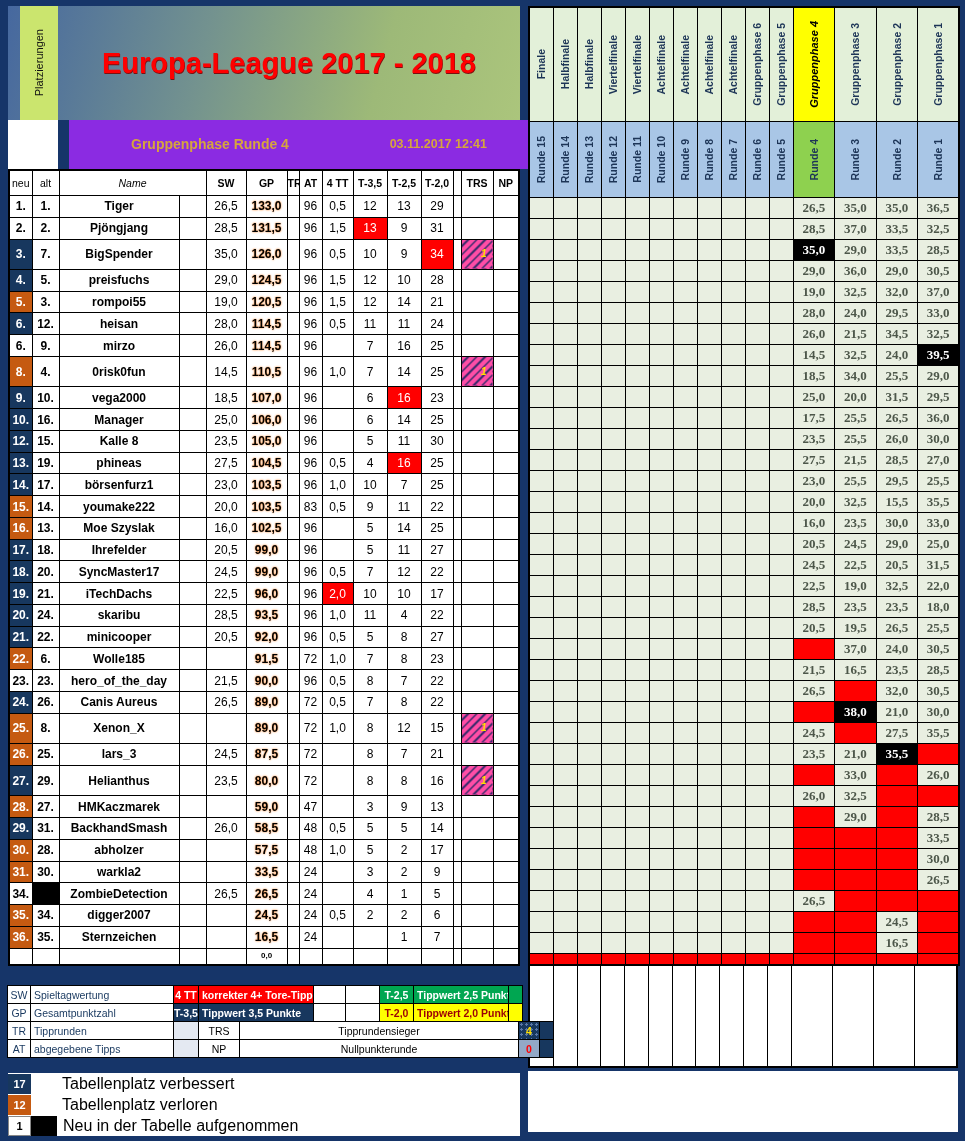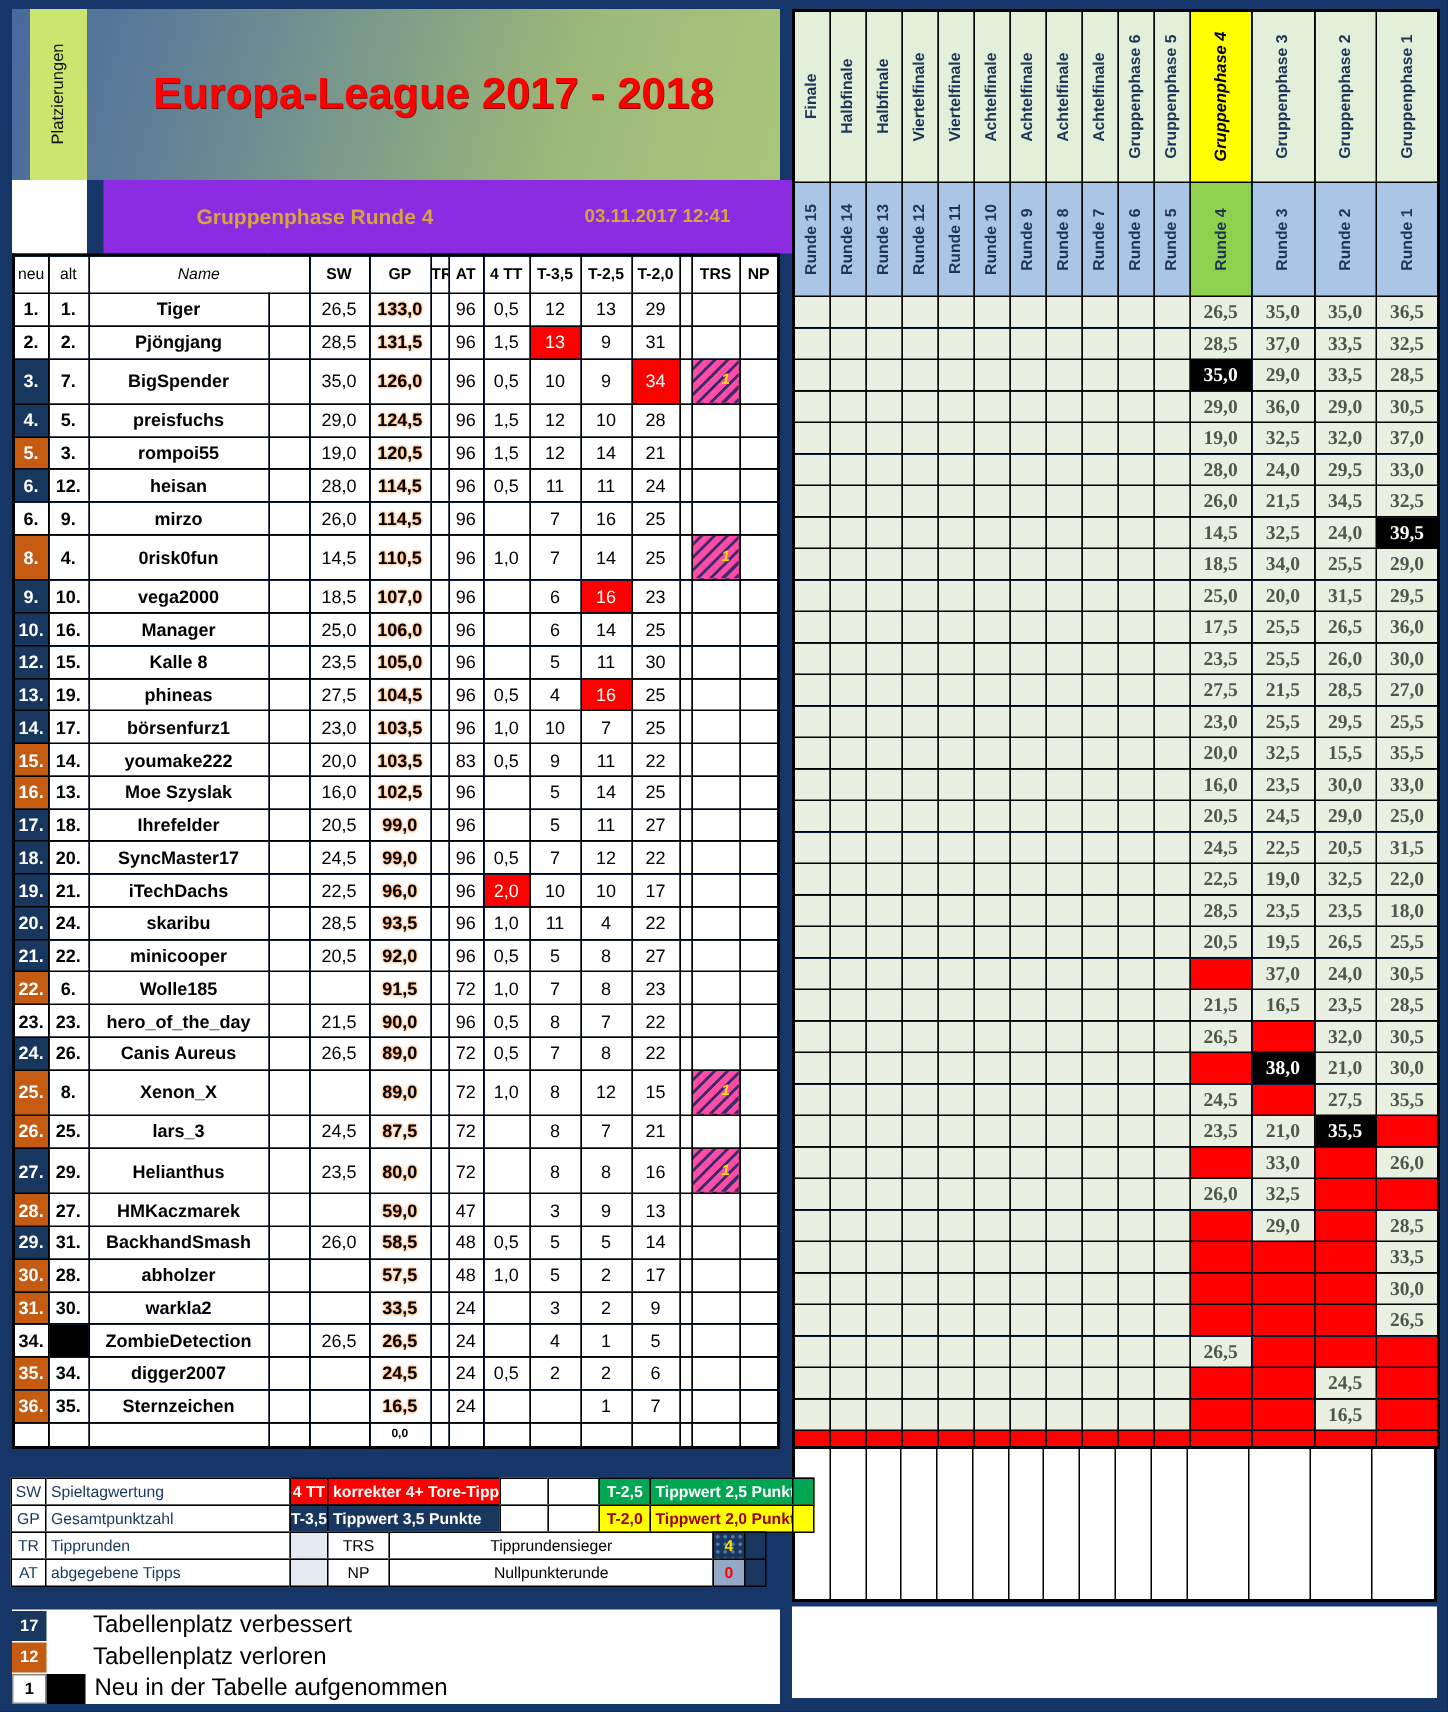--- a/index.html
+++ b/index.html
@@ -68,22 +68,22 @@
   .eg{border-right:1px solid #000;box-sizing:border-box;height:100%;}
   .eg-n{width:24px;} .eg-w{width:41.5px;} .eg:last-child{border-right:none;}
   .rwhite{position:absolute;left:528px;top:1071px;width:430px;height:61px;background:#fff;}
   
   .legend{position:absolute;left:8px;top:986px;}
   .lrow{display:flex;height:19px;margin-top:-1px;}
   .lc{border:1px solid #000;margin-left:-1px;box-sizing:border-box;background:#fff;
     display:flex;align-items:center;justify-content:center;font-size:10.5px;color:#17375e;
     overflow:hidden;white-space:nowrap;}
   .tl{justify-content:flex-start;padding-left:3px;}
-  .w22{width:24px}.w142{width:164px}.w24{width:26px}.w114{width:116px}.w31{width:33px}
-  .w33{width:35px}.w94{width:96px}.w13{width:15px}.w40{width:42px}.w245{width:217px}.w20{width:22px}
+  .w22{width:24px}.w142{width:144px}.w24{width:26px}.w114{width:116px}.w31{width:33px}
+  .w33{width:35px}.w94{width:96px}.w13{width:15px}.w40{width:42px}.w245{width:280px}.w20{width:22px}
   .lred{background:#f00;color:#fff;font-weight:bold;}
   .lnavy{background:#17375e;color:#fff;font-weight:bold;}
   .lgrn{background:#00a651;color:#fff;font-weight:bold;}
   .lyel{background:#ffff00;color:#9c0006;font-weight:bold;}
   .lgray{background:#e4e9f2;}
   .lmid{color:#000;}
   .badge4{background-color:#17375e;background-image:radial-gradient(#5a78a8 1px,transparent 1.2px);
     background-size:5px 5px;color:#ffe000;font-weight:bold;}
   .badge0{background:#93a9c7;color:#f00;font-weight:bold;}
   

